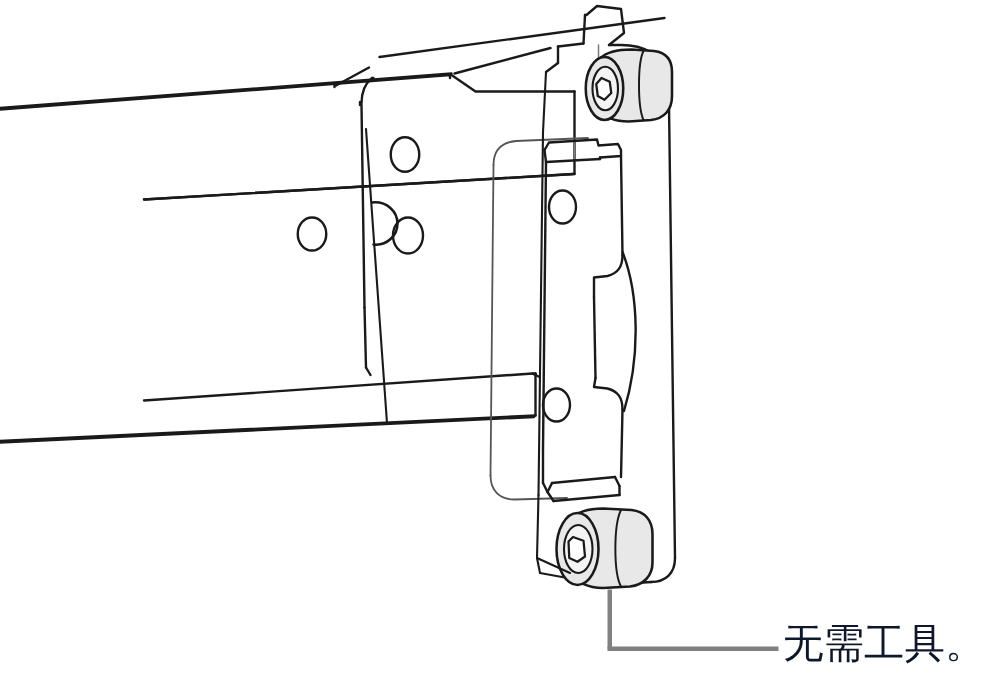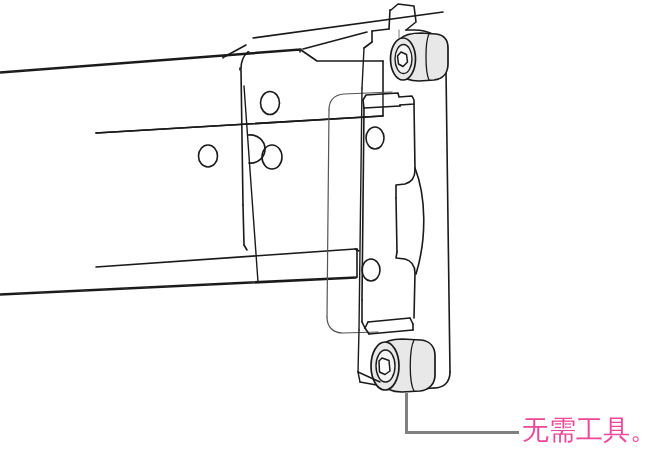--- a/index.html
+++ b/index.html
@@ -25,21 +25,21 @@
     height: 452px;
     display: block;
   }
   .callout-text {
     position: absolute;
     left: 522px;
     top: 413px;
     font-family: "DejaVu Sans", "Liberation Sans", sans-serif;
     font-size: 27px;
     line-height: 34px;
-    color: #ec4899;
+    color: #0f172a;
     white-space: nowrap;
     letter-spacing: 0px;
   }
 </style>
 </head>
 <body>
 
 <div id="figure-root">
 
   <svg id="figure-svg" viewBox="0 0 657 452" xmlns="http://www.w3.org/2000/svg">

